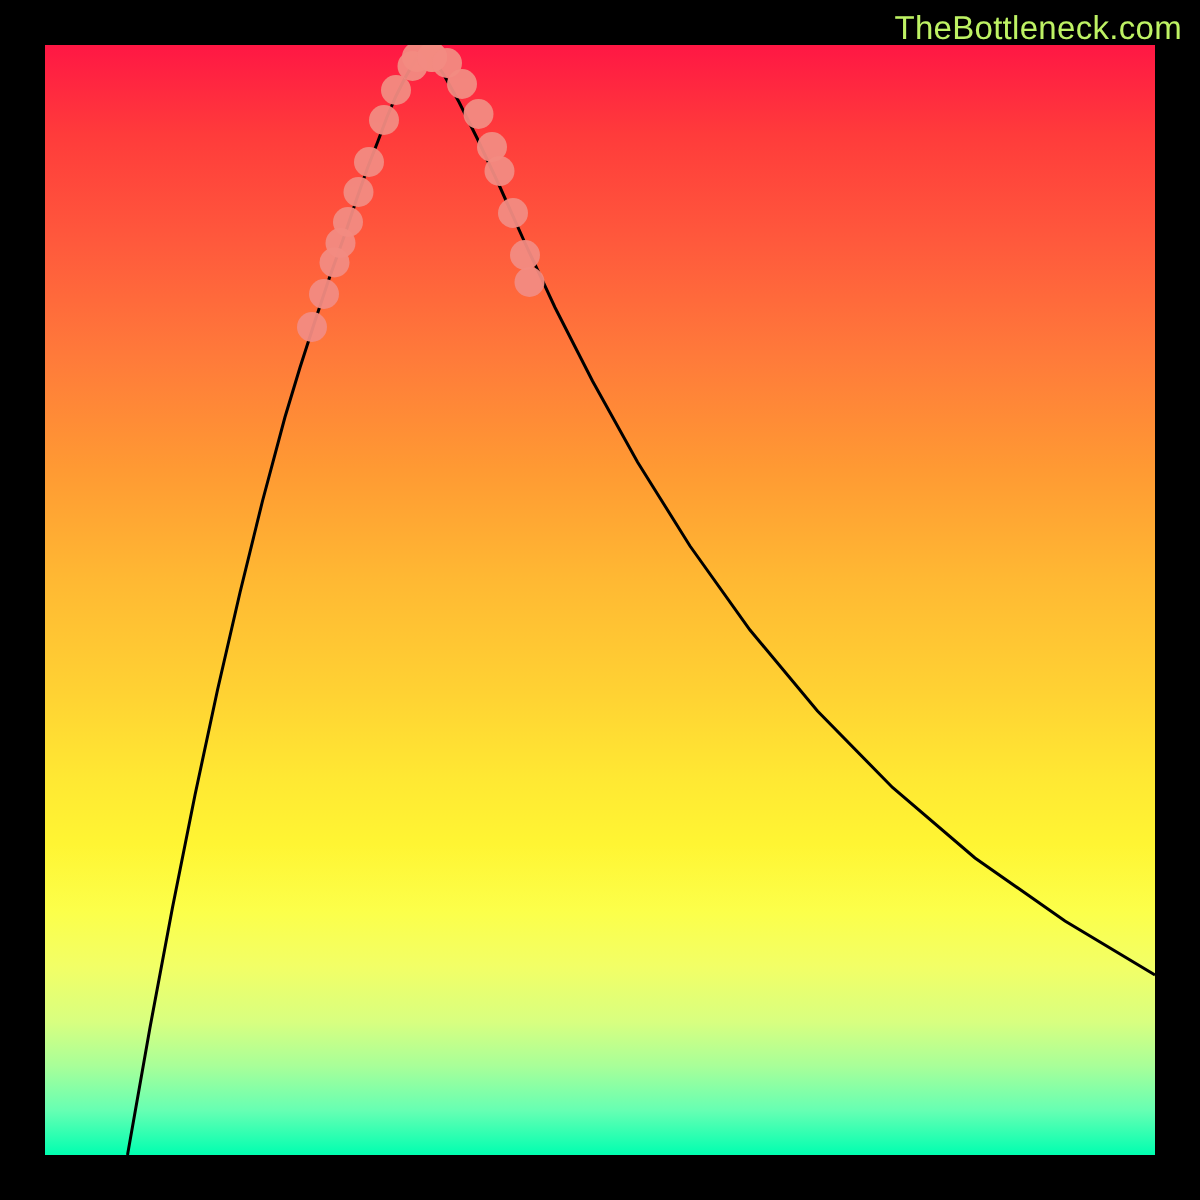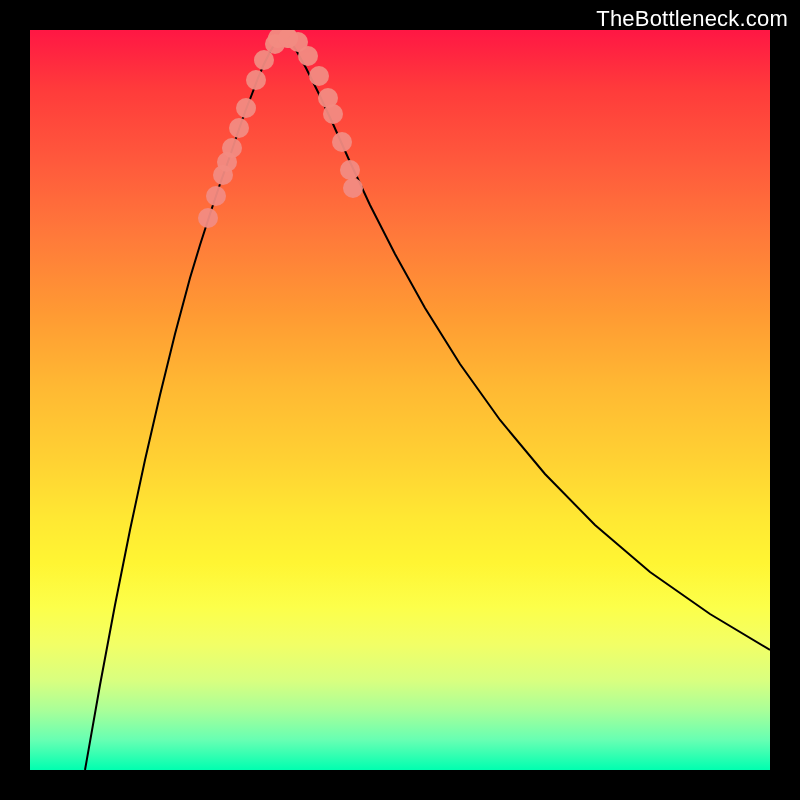--- a/index.html
+++ b/index.html
@@ -33,21 +33,21 @@
       #a8ff99 92%,
       #66ffb3 96%,
       #00ffb0 100%);
   }
   .watermark {
     position: absolute;
     top: 6px;
     right: 12px;
     font-size: 22px;
     font-weight: 500;
-    color: #ffffff;
+    color: #bef264;
     letter-spacing: 0.2px;
   }
   svg.plot {
     position: absolute;
     left: 0;
     top: 0;
     width: 740px;
     height: 740px;
   }
   .curve {

